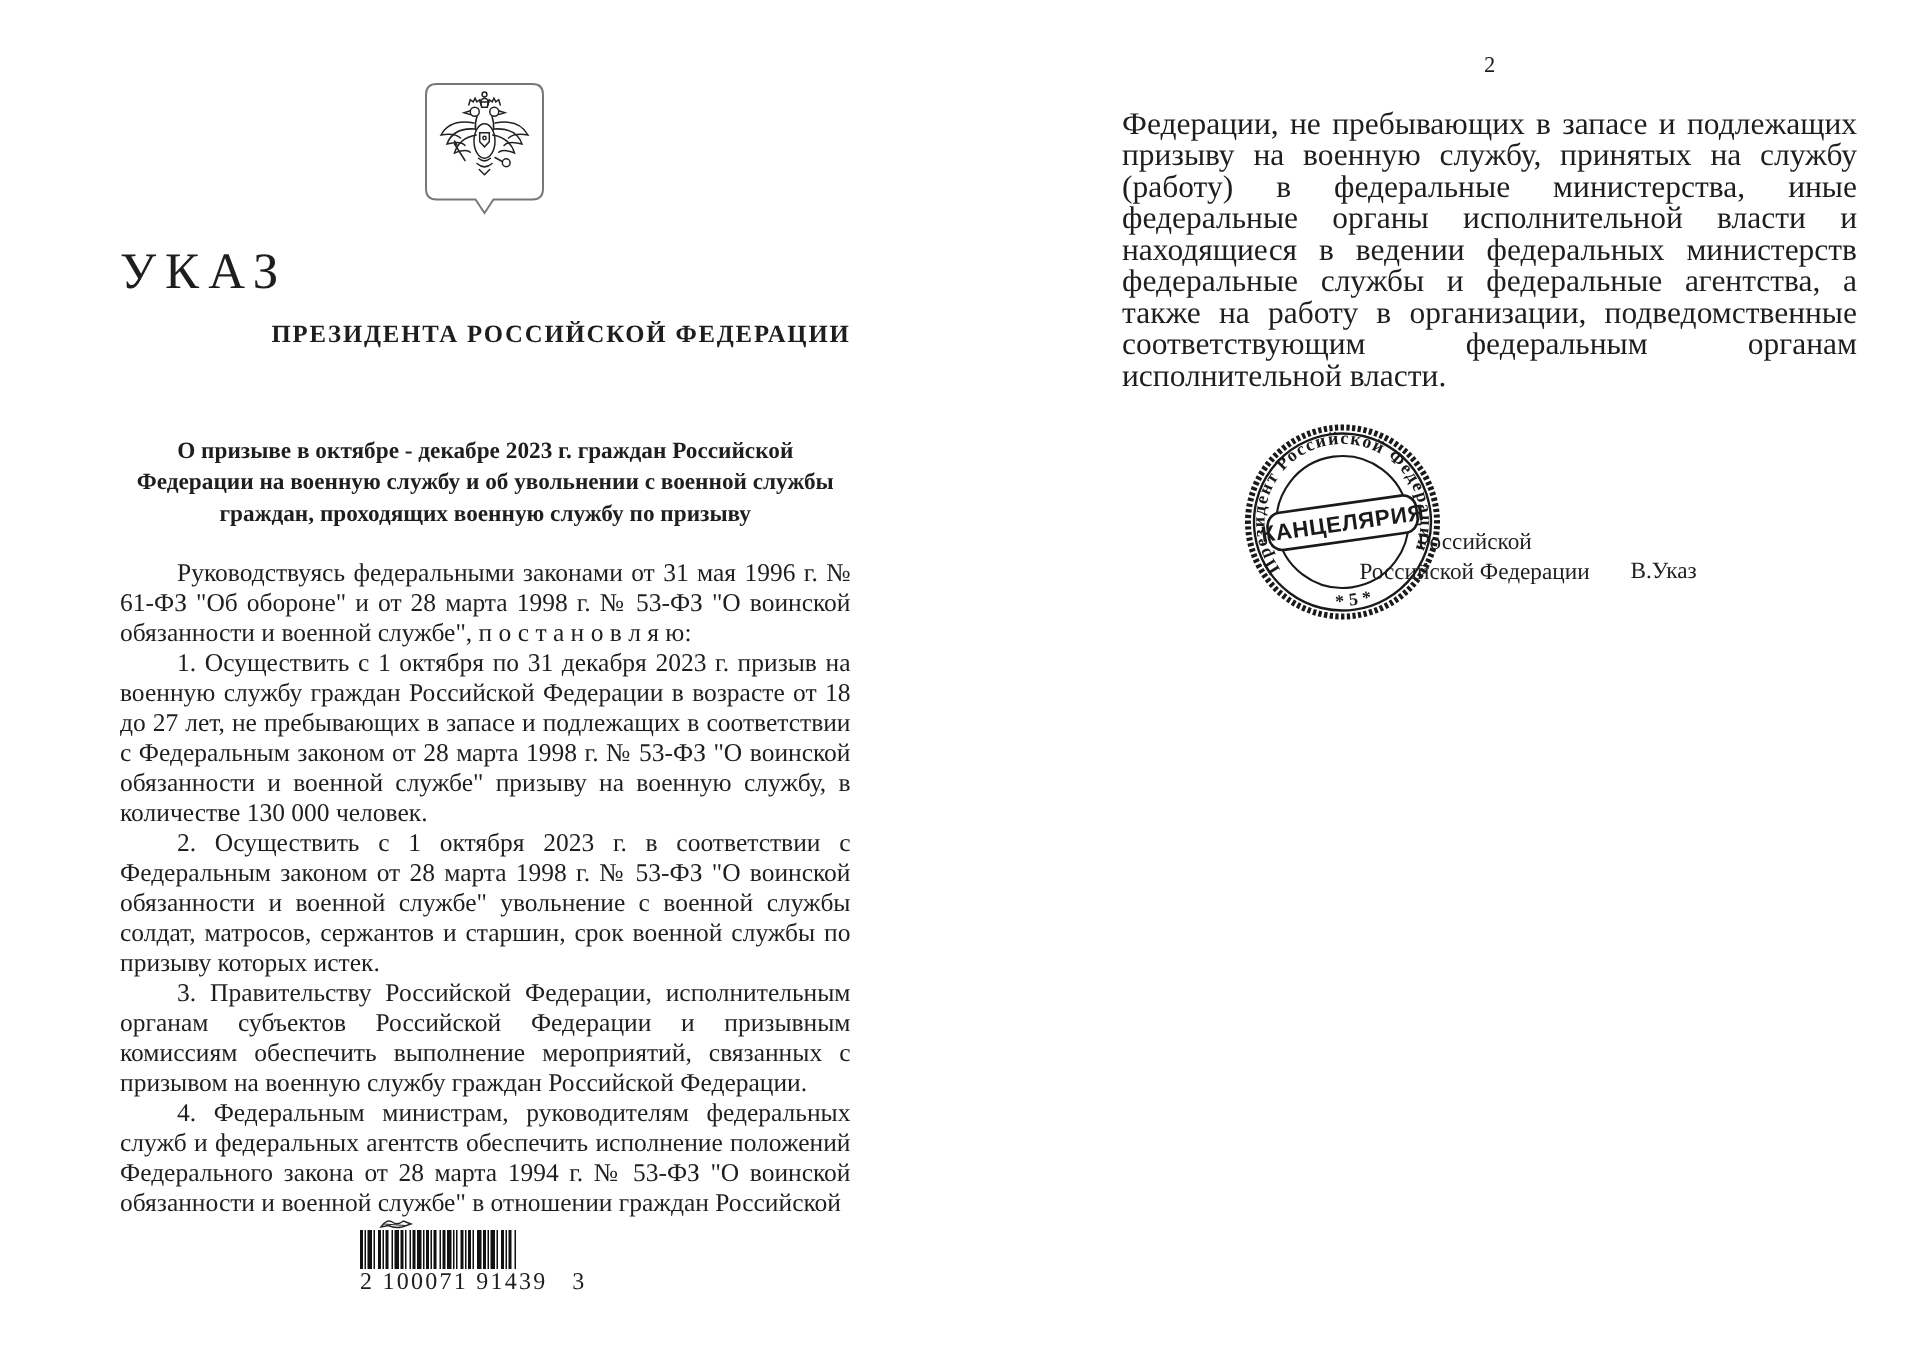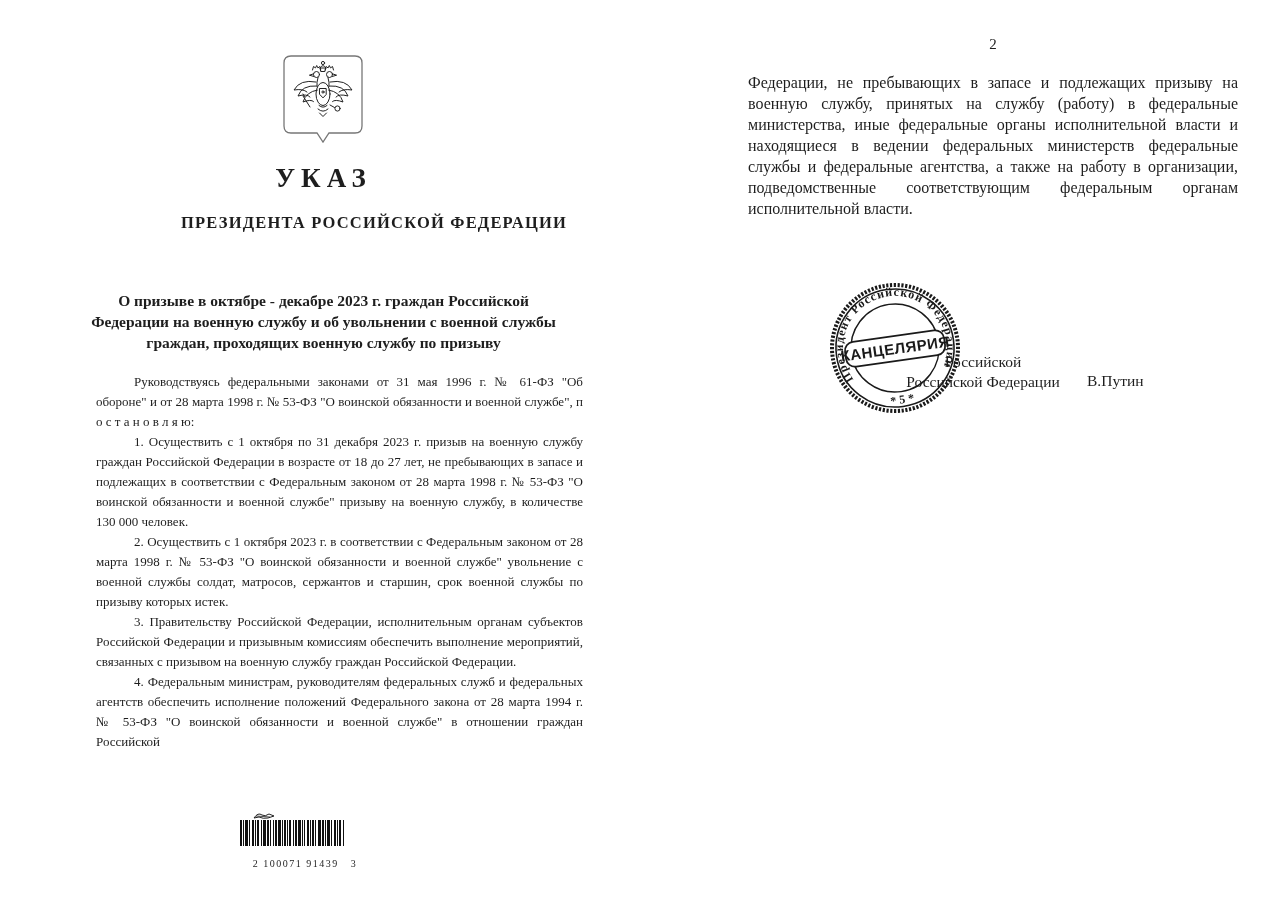--- a/index.html
+++ b/index.html
@@ -5,38 +5,38 @@
   * { margin:0; padding:0; box-sizing:border-box; }
   html,body { width:1280px; height:905px; background:#ffffff; overflow:hidden; }
   body { font-family:"Liberation Serif","DejaVu Serif",serif; color:#1e1e1e; position:relative; }
 
   .page { position:absolute; top:0; height:905px; }
   .page-left  { left:80px;  width:487px; }
   .page-right { left:748px; width:490px; }
 
   
   .emblem-box { position:absolute; left:203px; top:55px; width:80px; height:93px; }
-  .ukaz-title { position:absolute; top:163px; left:0; width:100%; text-align:center;
-                font-size:27px; font-weight:bold; letter-spacing:6px; }
+  .ukaz-title { position:absolute; top:163px; left:0; width:100%; text-align:left;
+                font-size:34px; font-weight:normal; letter-spacing:6px; }
   .ukaz-subtitle { position:absolute; top:213px; left:0; width:100%; text-align:right;
                    font-size:16.5px; font-weight:bold; letter-spacing:1.2px; white-space:nowrap; }
   .subject { position:absolute; top:290px; left:4px; width:479px; text-align:center;
              font-size:15.5px; font-weight:bold; line-height:21px; }
-  .body-text { position:absolute; top:372px; left:16px; width:487px;
-               font-size:13px; line-height:20px; text-align:justify; }
+  .body-text { position:absolute; top:372px; left:0; width:487px;
+               font-size:17px; line-height:20px; text-align:justify; }
   .body-text p { text-indent:38px; }
   .body-text-2 { position:absolute; top:72px; left:0; width:490px;
-                 font-size:16px; line-height:21px; text-align:justify; }
+                 font-size:21px; line-height:21px; text-align:justify; }
   .body-text-2 p { text-indent:38px; }
   .body-text-2 p:first-child { text-indent:0; }
 
   .barcode-wrap { position:absolute; left:160px; top:810px; width:130px; }
   .barcode-mark { display:block; margin-left:12px; }
   .barcode-bars { display:block; }
-  .barcode-digits { font-size:10px; letter-spacing:1.5px; white-space:pre; margin-top:12px;text-align:center; }
+  .barcode-digits { font-size:16px; letter-spacing:1.5px; white-space:pre; margin-top:0px;text-align:center; }
 
   
   .page-number { position:absolute; top:36px; left:0; width:100%; text-align:center; font-size:15px; }
   .stamp { position:absolute; left:77px; top:278px; width:140px; height:140px; transform:rotate(-8deg); }
   .sig-block { position:absolute; left:115px; top:352px; width:240px; text-align:center;
                font-size:15.5px; line-height:20px; }
   .sig-name { position:absolute; left:339px; top:372px; font-size:15.5px; }
   .issue-block { position:absolute; left:0; top:409px; font-size:15.5px; line-height:21px; }
 </style>
 </head>
@@ -112,21 +112,21 @@
   <div class="page-number">2</div>
 
   <div class="body-text-2">
       <p>Федерации, не пребывающих в запасе и подлежащих призыву на военную службу, принятых на службу (работу) в федеральные министерства, иные федеральные органы исполнительной власти и находящиеся в ведении федеральных министерств федеральные службы и федеральные агентства, а также на работу в организации, подведомственные соответствующим федеральным органам исполнительной власти.</p>
     </div>
 
   <div class="sig-block">
     <div>Российской</div>
     <div>Российской Федерации</div>
   </div>
-  <div class="sig-name">В.Путин</div>
+  <div class="sig-name">В.Указ</div>
 
   <div class="stamp">
     <svg width="140" height="140" viewBox="0 0 140 140">
 
       <circle cx="70" cy="70" r="63" fill="none" stroke="#1a1a1a" stroke-width="4" stroke-dasharray="2.2,1.6"></circle>
       <circle cx="70" cy="70" r="59" fill="none" stroke="#1a1a1a" stroke-width="1.6"></circle>
       <circle cx="70" cy="70" r="44" fill="none" stroke="#1a1a1a" stroke-width="1.4"></circle>
       <defs>
         <path id="stamp-ring-path" d="M 30.2,103.4 A 52,52 0 1 1 109.8,103.4"></path>
       </defs>

